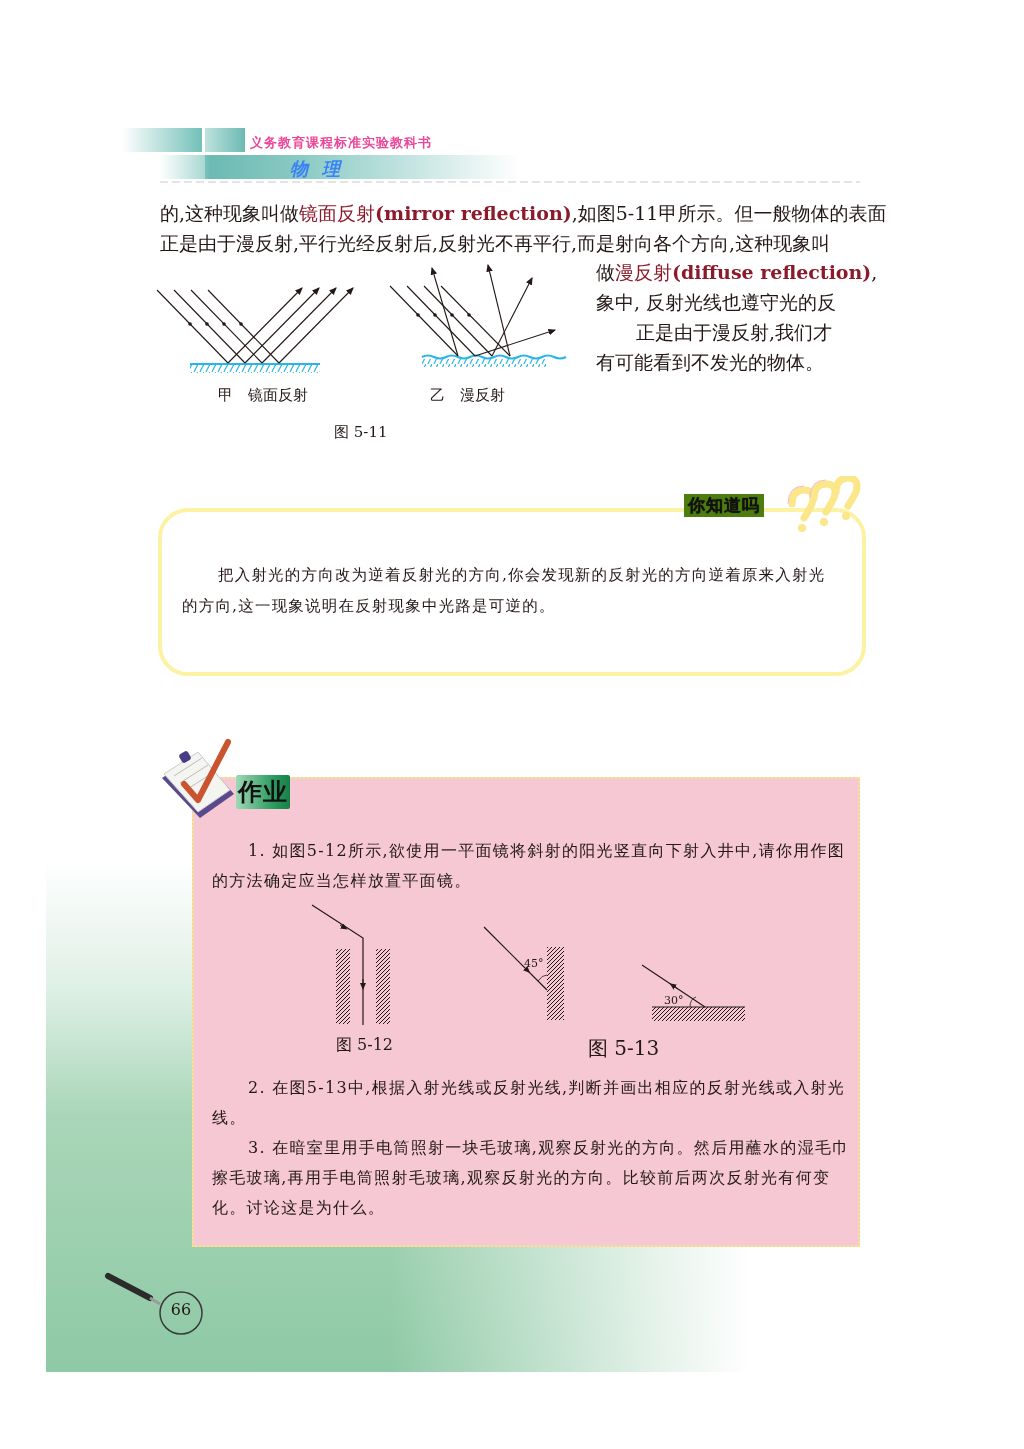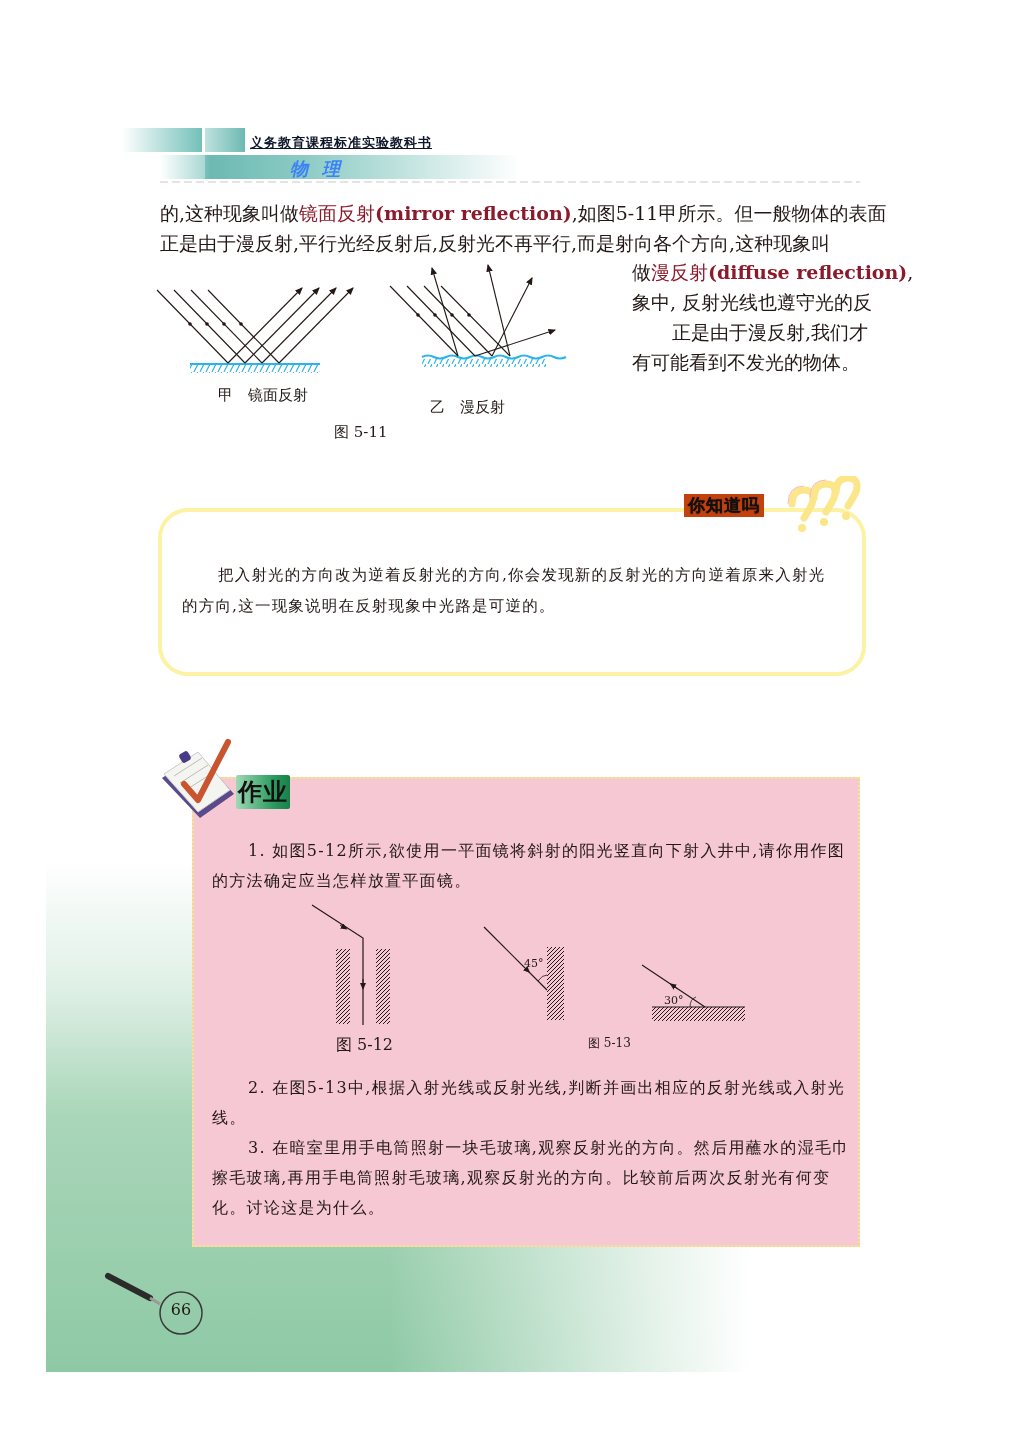--- a/index.html
+++ b/index.html
@@ -12,50 +12,50 @@
     background:
       linear-gradient(to right, rgba(255,255,255,0) 0%, rgba(255,255,255,0) 35%, rgba(255,255,255,0.75) 62%, #ffffff 72%),
       linear-gradient(to bottom, #ffffff 0%, #dff0e6 25%, #a9d6b8 50%, #8ec9a5 100%); }
 
   
   .hdr-block1 { left:122px; top:128px; width:80px; height:24px;
     background:linear-gradient(to right,#ffffff,#73c0b9); }
   .hdr-block2 { left:205px; top:128px; width:40px; height:24px;
     background:linear-gradient(to right,#bfe2de,#6cbab3); }
   .hdr-title { left:250px; top:134px; font-family:"DejaVu Sans","Liberation Sans",sans-serif;
-    font-weight:bold; font-size:13px; letter-spacing:1px; color:#0f172a;text-decoration:underline; }
+    font-weight:bold; font-size:13px; letter-spacing:1px; color:#ec4899; }
   .hdr-band { left:160px; top:155px; width:360px; height:24px;
     background:linear-gradient(to right,#ffffff 0%,#6cbab3 14%,#8ccbc4 40%,#ffffff 100%); }
   .hdr-band-dark { left:160px; top:155px; width:45px; height:24px;
     background:linear-gradient(to right,#ffffff,#a9d8d3); }
   .hdr-subject { left:290px; top:157px; font-size:18px; font-weight:bold; letter-spacing:14px; color:#3b82f6; font-style:italic; }
   .hdr-rule { left:160px; top:181px; width:700px; height:2px;
     background:repeating-linear-gradient(to right,#e4e4e4 0 8px,#ffffff 8px 12px); }
 
   
   .p { font-size:19px; line-height:30px; color:#231815; }
   .term { color:#8b1a2b; }
   .term-en { color:#8b1a2b; font-weight:bold; }
   .line1 { left:160px; top:198px; width:710px; white-space:nowrap; }
   .line2 { left:160px; top:228px; width:710px; white-space:nowrap; }
-  .side-text { left:632px; top:257px; width:270px; }
+  .side-text { left:596px; top:257px; width:270px; }
   .side-text div { white-space:nowrap; }
 
   
   .fig511 { left:150px; top:260px; width:420px; height:150px; }
   .cap { font-family:"DejaVu Serif",serif; font-size:15px; color:#231815; }
   .cap-a { left:218px; top:386px; }
-  .cap-b { left:430px; top:386px;margin-top:12px; }
+  .cap-b { left:430px; top:386px; }
   .cap-fig511 { left:334px; top:423px; }
 
   
   .dyk-box { left:158px; top:508px; width:700px; height:160px; border:4px solid #fbf2a4;
     border-radius:30px; background:#ffffff; }
   .dyk-title { left:684px; top:494px; font-family:"DejaVu Sans","Liberation Sans",sans-serif;
-    font-weight:bold; font-size:17px; color:#111; background:#c2410c; padding:0 4px;
+    font-weight:bold; font-size:17px; color:#111; background:#4d7c0f; padding:0 4px;
     text-shadow:0 0 1px #000; letter-spacing:1px; }
   .dyk-qmarks { left:784px; top:476px; width:80px; height:60px; }
   .dyk-text { left:182px; top:560px; width:660px; font-family:"DejaVu Serif",serif; font-size:15.5px;
     line-height:31px; letter-spacing:1.2px; color:#231815; }
   .indent { text-indent:36px; }
 
   
   .hw-box { left:192px; top:777px; width:668px; height:470px; background:#f6c8d4;
     border:2px dotted #f5e97a; box-sizing:border-box; }
   .hw-icon { left:158px; top:738px; width:90px; height:84px; }
@@ -223,21 +223,21 @@
   <g>
     <rect x="352" y="112" width="93" height="14" fill="url(#hatchDark)"></rect>
     <line x1="352" y1="112" x2="445" y2="112" stroke="#231815" stroke-width="1.2"></line>
     <line x1="342" y1="70" x2="405" y2="112" stroke="#231815" stroke-width="1.2"></line>
     <path d="M378,94 L372,90" stroke="#231815" marker-end="url(#ar2)"></path>
     <path d="M390,112 q0,-8 6,-10" fill="none" stroke="#231815" stroke-width="0.8"></path>
     <text x="364" y="109" font-size="11" font-family="DejaVu Serif, serif" fill="#231815">30°</text>
   </g>
 </svg>
 <div class="abs cap cap-512" style="font-size:16px">图 5-12</div>
-<div class="abs cap cap-513" style="font-size:12px">图 5-13</div>
+<div class="abs cap cap-513" style="font-size:20px">图 5-13</div>
 
 <div class="abs hw-text hw-q2 indent">2. 在图5-13中,根据入射光线或反射光线,判断并画出相应的反射光线或入射光线。</div>
 <div class="abs hw-text hw-q3 indent">3. 在暗室里用手电筒照射一块毛玻璃,观察反射光的方向。然后用蘸水的湿毛巾擦毛玻璃,再用手电筒照射毛玻璃,观察反射光的方向。比较前后两次反射光有何变化。讨论这是为什么。</div>
 
 <svg class="abs mag" viewBox="0 0 110 74">
   <line x1="8" y1="8" x2="50" y2="30" stroke="#2b2b2b" stroke-width="6" stroke-linecap="round"></line>
   <line x1="50" y1="30" x2="60" y2="36" stroke="#9a9a9a" stroke-width="3"></line>
   <circle cx="81" cy="45" r="21" fill="none" stroke="#3a3a3a" stroke-width="1.5"></circle>
 </svg>
 <div class="abs page-num">66</div>

